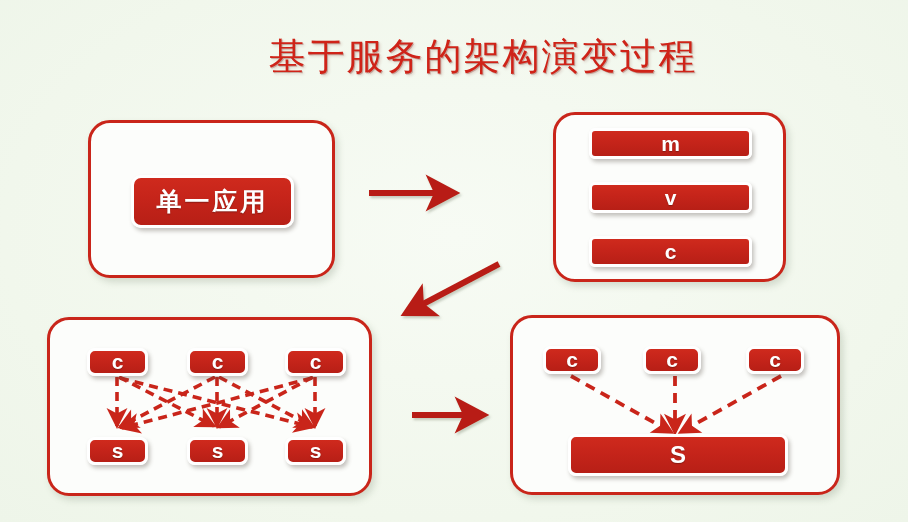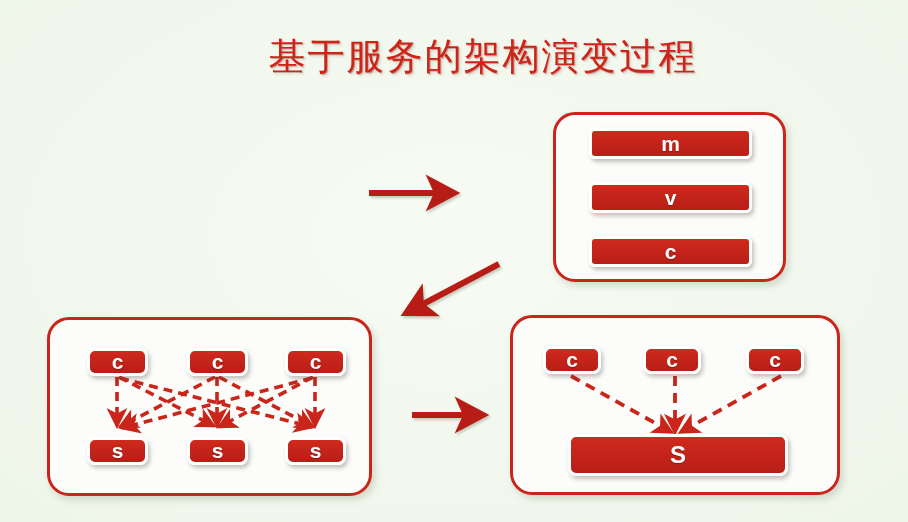--- a/index.html
+++ b/index.html
@@ -98,20 +98,23 @@
     pointer-events: none;
   }
 </style>
 </head>
 <body>
 
 <div id="stage">
 
   <div class="title">基于服务的架构演变过程</div>
 
+  <div class="panel" style="left:88px; top:120px; width:247px; height:158px;">
+    <div class="chip big-label" style="left:40px; top:52px; width:163px; height:53px;">单一应用</div>
+  </div>
 
   <div class="panel" style="left:553px; top:112px; width:233px; height:170px;">
     <div class="chip mvc" style="left:33px; top:13px; width:163px; height:31px;">m</div>
     <div class="chip mvc" style="left:33px; top:67px; width:163px; height:31px;">v</div>
     <div class="chip mvc" style="left:33px; top:121px; width:163px; height:31px;">c</div>
   </div>
 
   <div class="panel" style="left:47px; top:317px; width:325px; height:179px;">
 
     <svg class="edges" width="325" height="179" viewBox="0 0 325 179">

